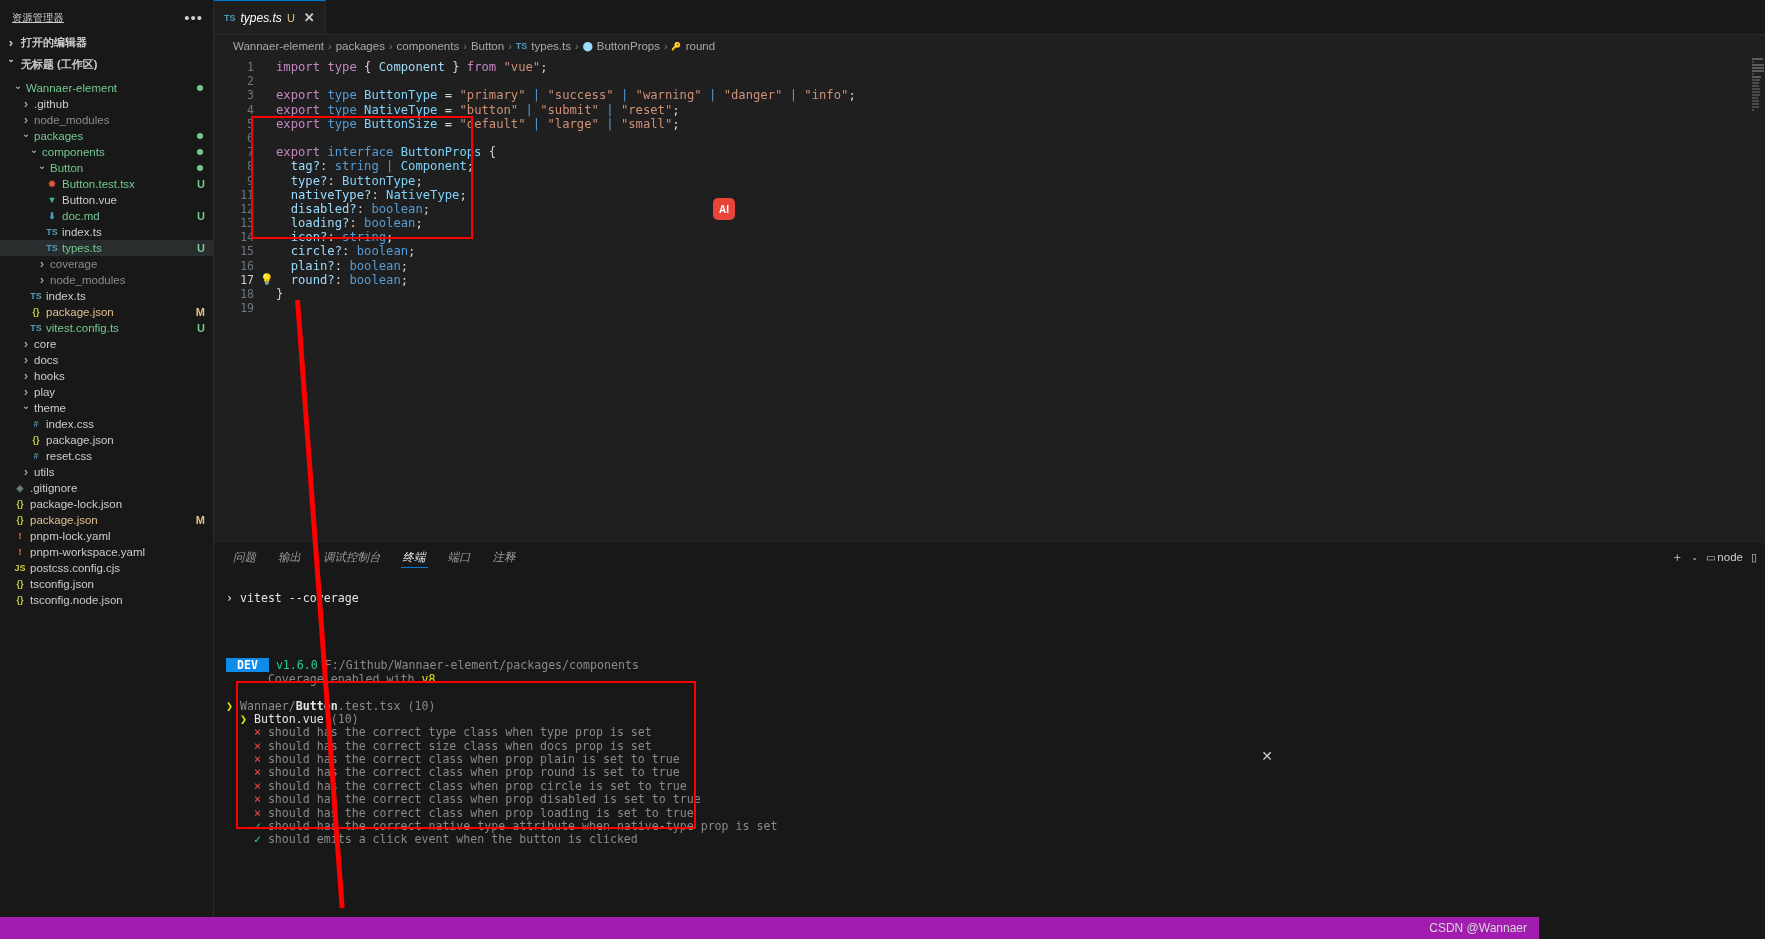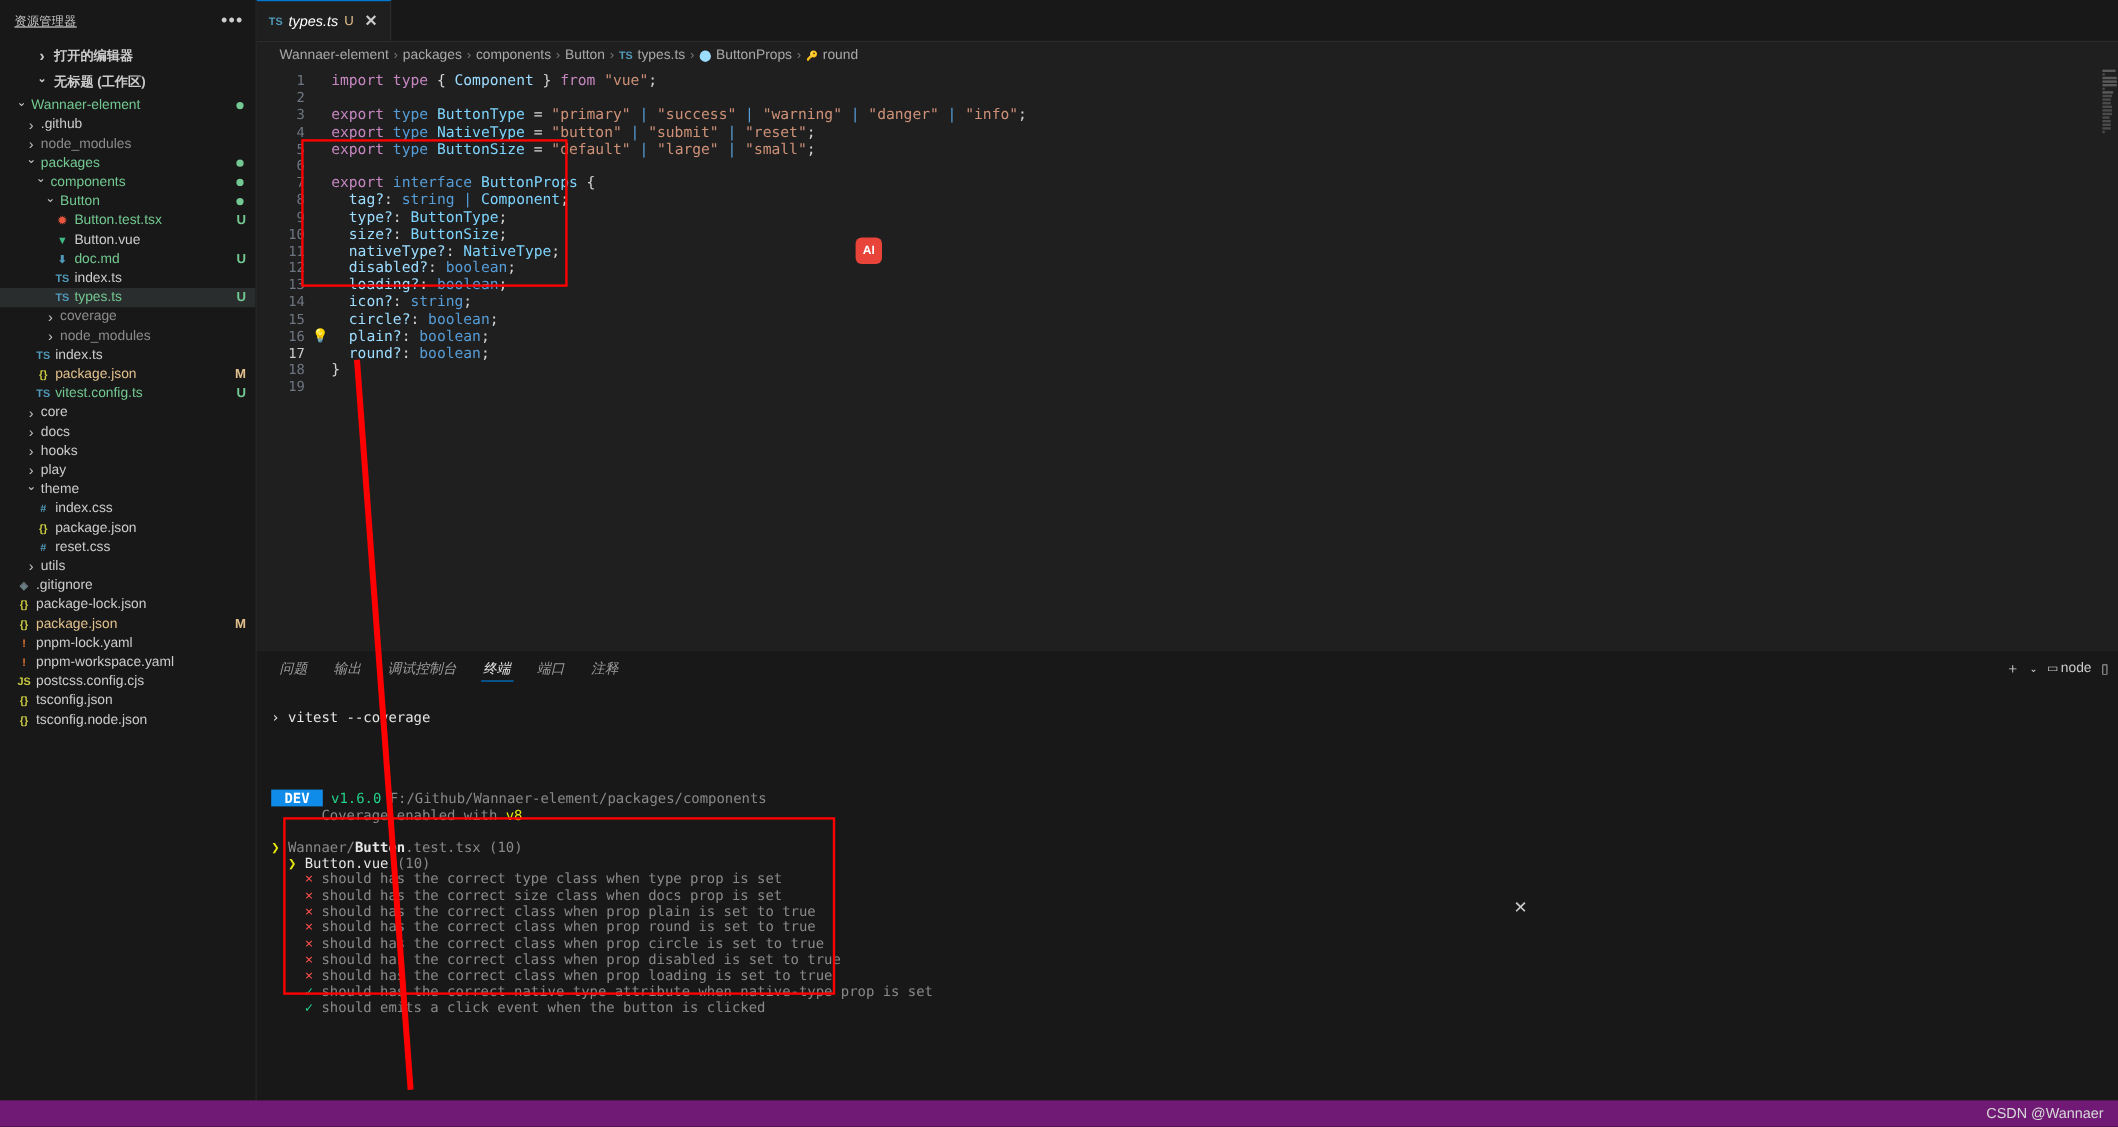--- a/index.html
+++ b/index.html
@@ -19,22 +19,22 @@
     position: relative;
   }
   .sb-header {
     height: 35px; display: flex; align-items: center; justify-content: space-between;
     padding: 0 10px 0 12px; color: #cccccc; font-size: 11px; letter-spacing: .4px;
   }
   .sb-header .title { font-size: 10px; color: #cccccc; text-decoration: underline; }
   .sb-dots { color: #cccccc; font-size: 15px; line-height: 8px; letter-spacing: 1px; cursor: pointer; }
 
   .sb-section {
-    height: 22px; display: flex; align-items: center; gap: 3px;
-    padding-left: 4px; color: #cccccc; font-size: 11px; font-weight: bold; margin-left: 24px;
+    height: 22px; display: flex; gap: 3px;
+    padding-left: 4px; color: #cccccc; font-size: 11px; font-weight: bold;
   }
   .chev { width: 14px; text-align: center; font-size: 9px; color: #cccccc; display:inline-block; }
   .chev.down::before { content: "⌄"; position: relative; top: -3px; }
   .chev.right::before { content: "›"; font-size: 13px; }
 
   .tree { flex: 1 1 auto; overflow: hidden; padding-top: 1px; }
   .row {
     height: 16px; display: flex; align-items: center;
     font-size: 11.5px; color: #cccccc; white-space: nowrap;
     position: relative; cursor: pointer;
@@ -149,22 +149,22 @@
   .t-white { color: #e5e5e5; }
   .t-red { color: #f14c4c; }
   .t-green { color: #23d18b; }
   .t-dim { color: #8a8a8a; }
   .devbadge { background: #0f8ce9; color: #ffffff; padding: 0 4px; font-weight: bold; }
   .t-bold { font-weight: bold; color: #e5e5e5; }
 
   .panel-close { position: absolute; right: 492px; top: 205px; color: #cccccc; font-size: 14px; cursor: pointer; }
 
   .statusbar {
-    position: absolute; left: 0; bottom: 0; width: 1765px; height: 22px;
-    background: #701a75; display: flex; align-items: center; justify-content: flex-end;
+    position: absolute; left: 0; bottom: 0; width: 1539px; height: 22px;
+    background: #a21caf; display: flex; align-items: center; justify-content: flex-end;
     padding-right: 12px; color: #cccccc; font-size: 11.5px;
   }
   .watermark { color: #d8d8d8; font-size: 12px; }
 </style>
 </head>
 <body>
 
 <div class="app">
 
   <div class="sidebar">
@@ -415,21 +415,20 @@
       <div class="code-area" id="codearea">
           <div class="cl"><span class="ln">1</span><span class="ctext"><span class="k-kw">import </span><span class="k-kw">type </span><span class="k-pun">{ </span><span class="k-prop">Component</span><span class="k-pun"> } </span><span class="k-kw">from </span><span class="k-str">"vue"</span><span class="k-pun">;</span></span></div>
           <div class="cl"><span class="ln">2</span><span class="ctext"></span></div>
           <div class="cl"><span class="ln">3</span><span class="ctext"><span class="k-kw">export </span><span class="k-kw2">type </span><span class="k-type">ButtonType</span><span class="k-op"> = </span><span class="k-str">"primary"</span><span class="k-kw2"> | </span><span class="k-str">"success"</span><span class="k-kw2"> | </span><span class="k-str">"warning"</span><span class="k-kw2"> | </span><span class="k-str">"danger"</span><span class="k-kw2"> | </span><span class="k-str">"info"</span><span class="k-pun">;</span></span></div>
           <div class="cl"><span class="ln">4</span><span class="ctext"><span class="k-kw">export </span><span class="k-kw2">type </span><span class="k-type">NativeType</span><span class="k-op"> = </span><span class="k-str">"button"</span><span class="k-kw2"> | </span><span class="k-str">"submit"</span><span class="k-kw2"> | </span><span class="k-str">"reset"</span><span class="k-pun">;</span></span></div>
           <div class="cl"><span class="ln">5</span><span class="ctext"><span class="k-kw">export </span><span class="k-kw2">type </span><span class="k-type">ButtonSize</span><span class="k-op"> = </span><span class="k-str">"default"</span><span class="k-kw2"> | </span><span class="k-str">"large"</span><span class="k-kw2"> | </span><span class="k-str">"small"</span><span class="k-pun">;</span></span></div>
           <div class="cl"><span class="ln">6</span><span class="ctext"></span></div>
           <div class="cl"><span class="ln">7</span><span class="ctext"><span class="k-kw">export </span><span class="k-kw2">interface </span><span class="k-type">ButtonProps</span><span class="k-pun"> {</span></span></div>
           <div class="cl"><span class="ln">8</span><span class="ctext"><span class="k-prop">  tag?</span><span class="k-pun">: </span><span class="k-kw2">string</span><span class="k-kw2"> | </span><span class="k-type">Component</span><span class="k-pun">;</span></span></div>
           <div class="cl"><span class="ln">9</span><span class="ctext"><span class="k-prop">  type?</span><span class="k-pun">: </span><span class="k-type">ButtonType</span><span class="k-pun">;</span></span></div>
-          <div class="cl"><span class="ln">10</span><span class="ctext"><span class="k-prop">  size?</span><span class="k-pun">: </span><span class="k-type">ButtonSize</span><span class="k-pun">;</span></span></div>
           <div class="cl"><span class="ln">11</span><span class="ctext"><span class="k-prop">  nativeType?</span><span class="k-pun">: </span><span class="k-type">NativeType</span><span class="k-pun">;</span></span></div>
           <div class="cl"><span class="ln">12</span><span class="ctext"><span class="k-prop">  disabled?</span><span class="k-pun">: </span><span class="k-kw2">boolean</span><span class="k-pun">;</span></span></div>
           <div class="cl"><span class="ln">13</span><span class="ctext"><span class="k-prop">  loading?</span><span class="k-pun">: </span><span class="k-kw2">boolean</span><span class="k-pun">;</span></span></div>
           <div class="cl"><span class="ln">14</span><span class="ctext"><span class="k-prop">  icon?</span><span class="k-pun">: </span><span class="k-kw2">string</span><span class="k-pun">;</span></span></div>
           <div class="cl"><span class="ln">15</span><span class="ctext"><span class="k-prop">  circle?</span><span class="k-pun">: </span><span class="k-kw2">boolean</span><span class="k-pun">;</span></span></div>
           <span class="bulb" style="top: 216px;">💡</span>
           <div class="cl"><span class="ln">16</span><span class="ctext"><span class="k-prop">  plain?</span><span class="k-pun">: </span><span class="k-kw2">boolean</span><span class="k-pun">;</span></span></div>
           <div class="cl"><span class="ln cur">17</span><span class="ctext"><span class="k-prop">  round?</span><span class="k-pun">: </span><span class="k-kw2">boolean</span><span class="k-pun">;</span></span></div>
           <div class="cl"><span class="ln">18</span><span class="ctext"><span class="k-pun">}</span></span></div>
           <div class="cl"><span class="ln">19</span><span class="ctext"></span></div>

